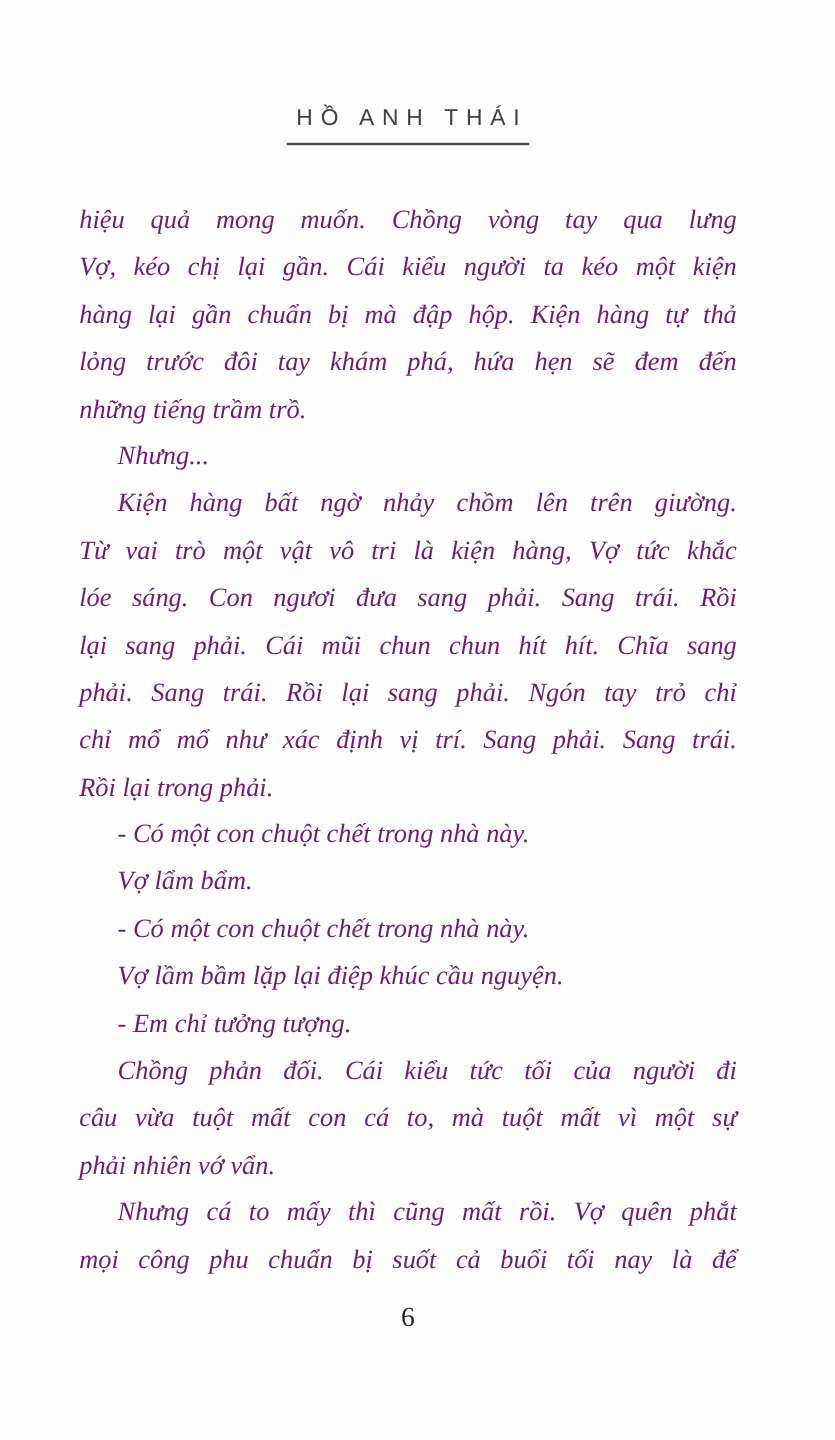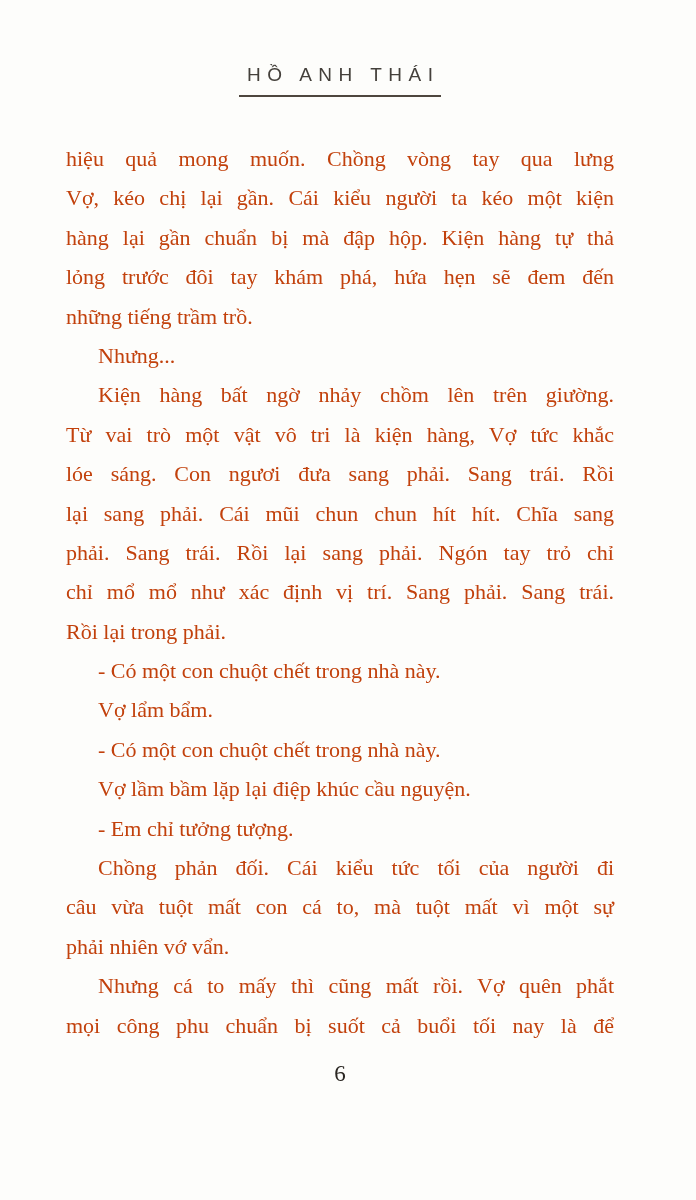--- a/index.html
+++ b/index.html
@@ -10,20 +10,21 @@
     overflow: hidden;
   }
   .page {
     width: 696px; height: 1200px;
     box-sizing: border-box;
     position: relative;
   }
   .content {
     box-sizing: border-box;
     padding: 64px 82px 0 66px; 
+    margin-top: 24px;
   }
   .header {
     font-family: "Liberation Sans", "DejaVu Sans", sans-serif;
     font-size: 19px;
     line-height: 22px;
     letter-spacing: 6.5px;
     padding-left: 6.5px; 
     color: #44403b;
     text-align: center;
   }
@@ -54,21 +55,21 @@
     color: #2a2622;
   }
 </style>
 </head>
 <body style="background: rgb(253, 253, 251);">
 
 <div class="page">
   <div class="content">
     <div class="header" style="color: rgb(68, 64, 59);">HỒ ANH THÁI</div>
     <div class="header-rule" style="border-top-color: rgb(78, 70, 62);"></div>
-    <div class="body" style="color: #c2410c;">
+    <div class="body" style="color: #701a75; font-style: italic;">
         <div class="paragraph">
           <div class="line">hiệu quả mong muốn. Chồng vòng tay qua lưng</div>
           <div class="line">Vợ, kéo chị lại gần. Cái kiểu người ta kéo một kiện</div>
           <div class="line">hàng lại gần chuẩn bị mà đập hộp. Kiện hàng tự thả</div>
           <div class="line">lỏng trước đôi tay khám phá, hứa hẹn sẽ đem đến</div>
           <div class="line endline">những tiếng trầm trồ.</div>
         </div>
         <div class="paragraph">
           <div class="line indent endline">Nhưng...</div>
         </div>

